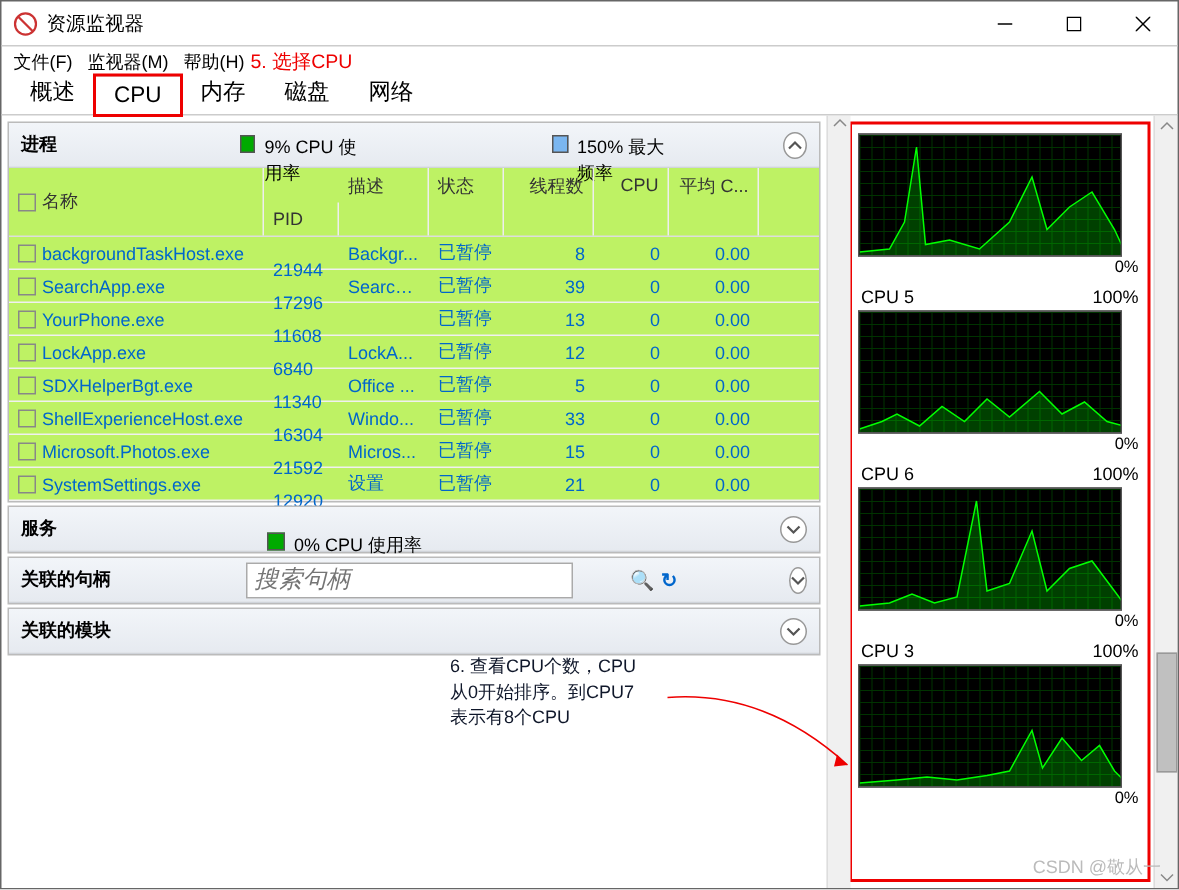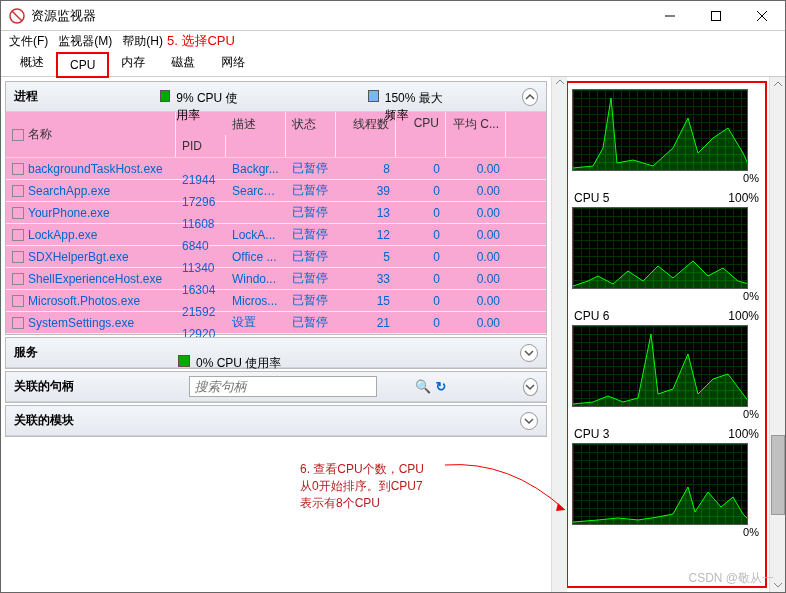--- a/index.html
+++ b/index.html
@@ -8,61 +8,61 @@
 .titlebar { height: 30px; display: flex; align-items: center; padding: 0 0 0 8px; border-bottom: 1px solid #ccc; }
 .titlebar-icon { width: 16px; height: 16px; margin-right: 6px; }
 .titlebar-title { flex: 1; font-size: 13px; }
 .titlebar-btns { display: flex; }
 .titlebar-btn { width: 46px; height: 30px; display: flex; align-items: center; justify-content: center; }
 .titlebar-btn svg { width: 10px; height: 10px; }
 .menubar { height: 20px; display: flex; align-items: center; padding: 0 8px; gap: 10px; font-size: 12px; }
 .menubar span { cursor: default; }
 .annot-red { color: #e00; font-size: 13px; }
 .tabbar { height: 26px; display: flex; align-items: flex-end; padding: 0 6px; border-bottom: 1px solid #ccc; position: relative; }
-.tab { padding: 4px 12px; border: 1px solid transparent; font-size: 12px; cursor: default; }
+.tab { padding: 4px 12px; border: 1px solid transparent; font-size: 15px; cursor: default; }
 .tab.active { border: 1px solid #ccc; border-bottom: 1px solid #fff; background: #fff; position: relative; top: 1px; }
 .tab.boxed { outline: 2px solid #e00; outline-offset: -1px; }
 .body { flex: 1; display: flex; overflow: hidden; }
 .left-pane { flex: 1; padding: 4px; overflow: hidden; display: flex; flex-direction: column; gap: 2px; }
 .panel { border: 1px solid #bbb; background: #f7f9fb; }
 .panel-hdr { height: 30px; display: flex; align-items: center; padding: 0 8px; background: linear-gradient(#f2f5f9, #e6eaf0); border-bottom: 1px solid #d0d4da; font-weight: bold; font-size: 13px; gap: 34px; }
 .panel-hdr .title { width: 130px; }
 .panel-hdr .metric { display: flex; align-items: flex-start; gap: 6px; font-weight: normal; font-size: 12px; margin-top: 21px; }
 .panel-hdr .metric-box { width: 12px; height: 12px; background: #0a0; border: 1px solid #555; }
 .panel-hdr .metric-box.blue { background: #7ab6f0; }
 .panel-hdr .spacer { flex: 1; }
 .panel-hdr .toggle { width: 18px; height: 18px; border: 1px solid #999; border-radius: 50%; display: flex; align-items: center; justify-content: center; background: #fff; }
-.table { background: #f9a8d4; }
+.table { background: #bef264; }
 .thead { display: flex; border-bottom: 1px solid #ddd; }
 .th { padding: 4px 6px; border-right: 1px solid #eee; font-size: 12px; color: #333; overflow: hidden; white-space: nowrap; }
 .trow { display: flex; height: 22px; align-items: center; border-bottom: 1px solid #f0f0f0; }
 .td { padding: 2px 6px; overflow: hidden; white-space: nowrap; text-overflow: ellipsis; font-size: 12px; }
 .td.link { color: #0066cc; }
 .td.num { text-align: right; color: #0066cc; }
 .chk { width: 12px; height: 12px; border: 1px solid #888; margin-right: 4px; display: inline-block; vertical-align: middle; }
 .c-name { width: 170px; display: flex; align-items: center; }
 .c-pid { width: 50px; margin-top: 23px; }
 .c-desc { width: 60px; }
 .c-stat { width: 50px; }
 .c-thr { width: 60px; text-align: right; }
 .c-cpu { width: 50px; text-align: right; }
 .c-avg { width: 60px; text-align: right; }
-.search-input { flex: 0 0 160px; margin-left: auto; border: 1px solid #aaa; padding: 2px 4px; font-size: 13px; color: #888; font-style: italic; }
+.search-input { flex: 0 0 160px; margin-left: auto; border: 1px solid #aaa; padding: 2px 4px; font-size: 16px; color: #888; font-style: italic; }
 .search-icons { display: flex; gap: 4px; margin-left: 4px; }
 .search-icons span { color: #06c; font-size: 13px; }
 .right-pane { width: 200px; border-left: 1px solid #e00; border-right: 2px solid #e00; border-top: 2px solid #e00; border-bottom: 2px solid #e00; margin: 4px 2px 4px 0; padding: 4px; overflow-y: auto; }
 .graph-box { margin-bottom: 6px; }
 .graph-hdr { display: flex; justify-content: space-between; font-size: 11px; padding: 0 2px 2px; }
 .graph { width: 176px; height: 82px; background: #000; border: 1px solid #555; position: relative; overflow: hidden; }
 .graph-grid { position: absolute; inset: 0; background-image: linear-gradient(#030 1px, transparent 1px), linear-gradient(90deg, #030 1px, transparent 1px); background-size: 8px 8px; }
 .graph-line { position: absolute; bottom: 0; left: 0; right: 0; }
 .graph-pct { text-align: right; font-size: 11px; padding: 1px 2px; }
 .scrollbar { width: 16px; background: #f0f0f0; border-left: 1px solid #ddd; display:flex; flex-direction:column; align-items:center; }
 .scroll-thumb { width: 14px; background: #c0c0c0; border: 1px solid #999; }
-.annot6 { position: absolute; left: 300px; top: 461px; color: #b91c1c; font-size: 14px; line-height: 1.4; z-index: 10; }
+.annot6 { position: absolute; left: 300px; top: 436px; color: #0f172a; font-size: 14px; line-height: 1.4; z-index: 10; }
 .arrow6 { position: absolute; left: 440px; top: 455px; width: 130px; height: 70px; z-index: 9; }
 .watermark { position: absolute; right: 12px; bottom: 6px; color: #bbb; font-size: 12px; z-index: 20; }
 </style>
 </head>
 <body>
 
 <div class="window">
 
   <div class="titlebar">
     <span class="titlebar-icon">

